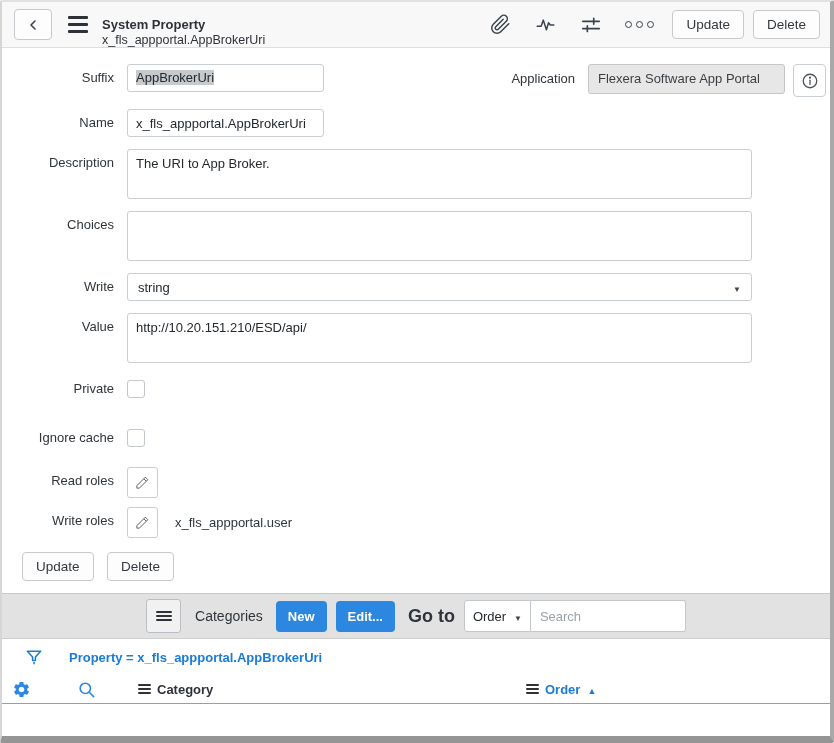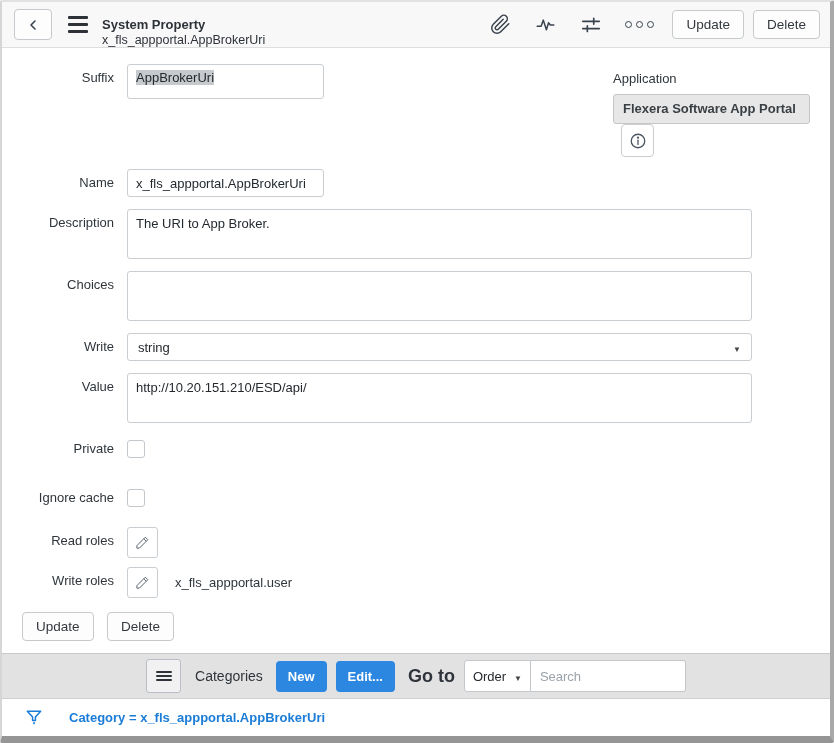--- a/index.html
+++ b/index.html
@@ -28,42 +28,42 @@
   .hdr-icons{ display:flex; align-items:center; gap:23px; color:#39424c; margin-right:18px; }
   .hdr-icons .icon{ cursor:pointer; display:flex; align-items:center; }
   .dots{ display:flex; gap:4px; cursor:pointer; }
   .dots i{ width:7px; height:7px; border:1.6px solid #39424c; border-radius:50%; display:block; }
   .btn{
     background:#fdfdfd; border:1px solid #c6cacd; border-radius:4px; color:#33383e;
     font-size:13.5px; padding:6px 13px; cursor:pointer; font-family:inherit;
   }
   .btn + .btn{ margin-left:9px; }
   
-  .form-body{ padding:16px 20px 0 20px; }
+  .form-body{ padding:16px 4px 0 20px; }
   .frow{ display:flex; align-items:flex-start; margin-bottom:12px; }
   .flabel{
     width:105px; min-width:105px; text-align:right; padding-right:13px;
     font-size:13px; color:#2f353b; line-height:28px; cursor:default;
   }
   .tx, .input-box, .select-box, textarea{
     border:1px solid #c9ced3; border-radius:3px; background:#fff;
     font-size:13px; color:#24292e; font-family:inherit;
   }
-  .input-box{ width:197px; height:35px; padding:0 8px; line-height:26px; overflow:hidden; white-space:nowrap; }
+  .input-box{ width:197px; height:28px; padding:0 8px; line-height:26px; overflow:hidden; white-space:nowrap; }
   input.tx{ width:197px; height:28px; padding:0 8px; }
   .sel-text{ background:#c6cacc; }
   textarea{ width:625px; height:50px; padding:5px 8px; resize:none; line-height:1.4; }
   .select-box{ width:625px; height:28px; display:flex; align-items:center; padding:0 10px; cursor:pointer; }
   .select-box .sel-val{ flex:1; }
   .caret::before{ content:"▼"; font-size:8px; color:#444; }
-  .app-half{ margin-left:auto; display:flex; align-items:flex-start;flex-direction:column; }
+  .app-half{ margin-left:auto; display:flex; align-items:flex-start; }
   .app-label{ font-size:13px; color:#2f353b; line-height:30px; padding-right:13px; }
   .ro-box{
     width:197px; height:30px; background:#e7e7e7; border:1px solid #c6c6c6; border-radius:3px;
-    font-size:13px; color:#3a3f44; line-height:28px; padding:0 9px; overflow:hidden; white-space:nowrap;font-weight:bold;
+    font-size:13px; color:#3a3f44; line-height:28px; padding:0 9px; overflow:hidden; white-space:nowrap;
   }
   .info-btn{
     margin-left:8px; width:33px; height:33px; background:#fff; border:1px solid #c9ced3; border-radius:4px;
     display:flex; align-items:center; justify-content:center; color:#4a545e; cursor:pointer;
   }
   .cb{
     appearance:none; -webkit-appearance:none; width:18px; height:18px; margin-top:5px;
     border:1px solid #c3c8cd; border-radius:3px; background:#fff; cursor:pointer;
   }
   .pencil-btn{
@@ -277,21 +277,21 @@
     </div>
   </div>
 
   <div class="filter-row">
     <span style="color:#1a7cd7">
       <svg width="20" height="21" viewBox="0 0 24 24" fill="none" stroke="currentColor" stroke-width="1.8" stroke-linejoin="round">
           <path d="M4 4.5h16l-6.3 7v4.2h-3.4v-4.2L4 4.5z"></path>
           <line x1="12" y1="17.5" x2="12" y2="20"></line>
         </svg>
     </span>
-    <span class="filter-text" style="color:#1a7cd7">Category = x_fls_appportal.AppBrokerUri</span>
+    <span class="filter-text" style="color:#1a7cd7">Property = x_fls_appportal.AppBrokerUri</span>
   </div>
 
   <div class="cols-row">
     <span class="gear-cell" style="color:#2b87e0">
       <svg width="19" height="19" viewBox="0 0 24 24" fill="currentColor" fill-rule="evenodd">
           <path d="M19.14 12.94c.04-.3.06-.61.06-.94 0-.32-.02-.64-.07-.94l2.03-1.58c.18-.14.23-.41.12-.61l-1.92-3.32c-.12-.22-.37-.29-.59-.22l-2.39.96c-.5-.38-1.03-.7-1.62-.94l-.36-2.54c-.04-.24-.24-.41-.48-.41h-3.84c-.24 0-.43.17-.47.41l-.36 2.54c-.59.24-1.13.57-1.62.94l-2.39-.96c-.22-.08-.47 0-.59.22L2.74 8.87c-.12.21-.08.47.12.61l2.03 1.58c-.05.3-.09.63-.09.94s.02.64.07.94l-2.03 1.58c-.18.14-.23.41-.12.61l1.92 3.32c.12.22.37.29.59.22l2.39-.96c.5.38 1.03.7 1.62.94l.36 2.54c.05.24.24.41.48.41h3.84c.24 0 .44-.17.47-.41l.36-2.54c.59-.24 1.13-.56 1.62-.94l2.39.96c.22.08.47 0 .59-.22l1.92-3.32c.12-.22.07-.47-.12-.61l-2.01-1.58zM12 15.6c-1.98 0-3.6-1.62-3.6-3.6s1.62-3.6 3.6-3.6 3.6 1.62 3.6 3.6-1.62 3.6-3.6 3.6z"></path>
         </svg>
     </span>
     <span class="search-cell" style="color:#2b87e0">
       <svg width="19" height="19" viewBox="0 0 24 24" fill="none" stroke="currentColor" stroke-width="2" stroke-linecap="round">

